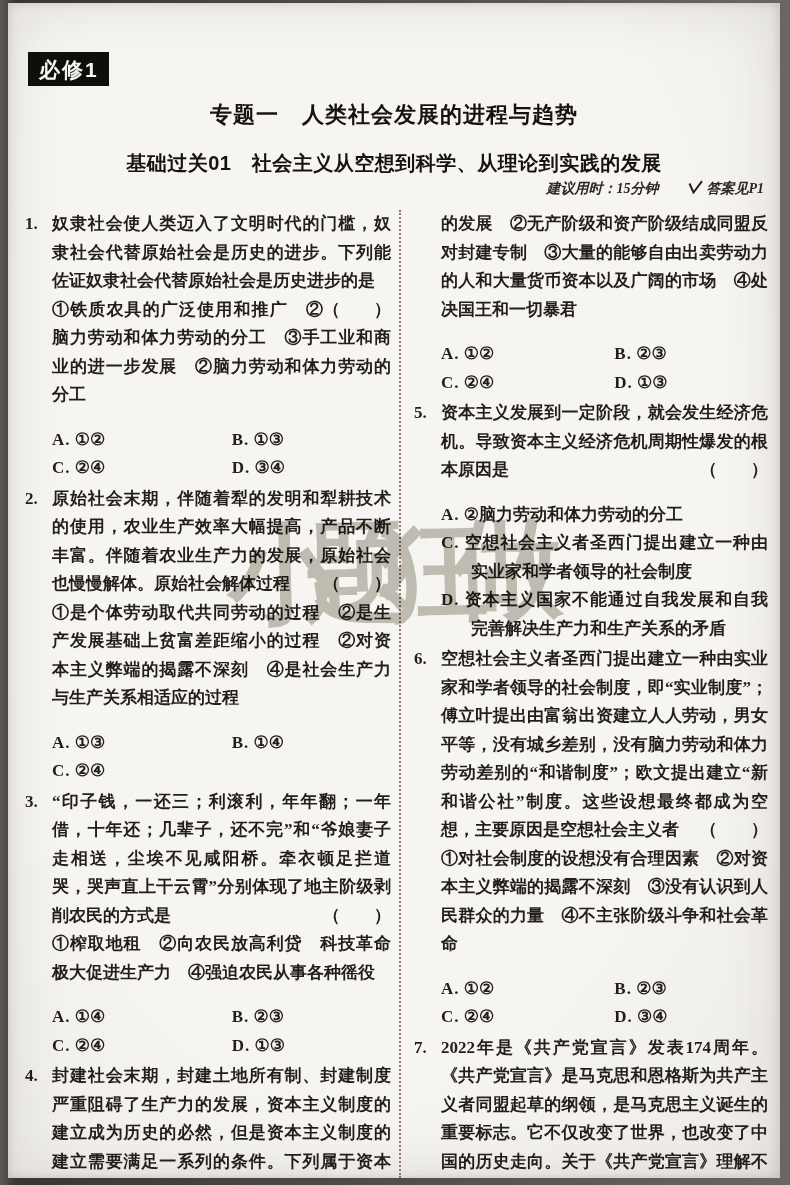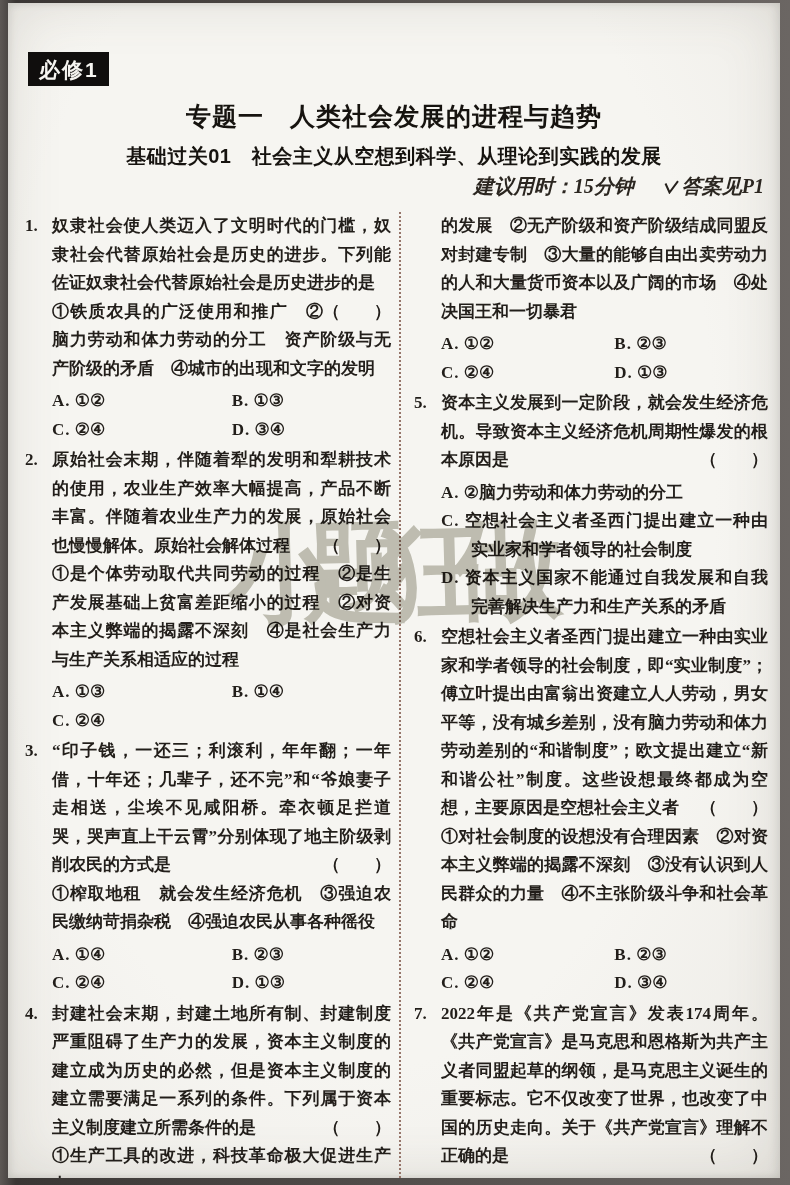--- a/index.html
+++ b/index.html
@@ -18,41 +18,41 @@
     background:radial-gradient(ellipse at 45% 40%, #f6f5f1 60%, #eceae5 100%);
     box-shadow:inset 0 0 55px rgba(95,85,70,.14), inset -4px 0 10px rgba(0,0,0,.08), inset 3px 0 8px rgba(0,0,0,.07);
     display:flex;flex-direction:column;overflow:hidden;
     color:var(--text,#211d1a);
   }
   
   .badge{margin:49px 0 0 20px;display:flex;width:max-content;line-height:1;
     font-family:"Liberation Sans","DejaVu Sans",sans-serif;font-weight:bold;font-size:21px;}
   .badge-primary{background:#100e0d;color:#f6f5f1;padding:7px 10px 6px 11px;letter-spacing:2px;}
   .badge-secondary{border:2px solid #14110f;color:#14110f;padding:5px 11px 4px 12px;letter-spacing:3px;}
-  .topic-title{margin-top:14px;text-align:center;font-size:25px;font-weight:bold;color:#16130f;
+  .topic-title{margin-top:14px;text-align:center;font-size:22px;font-weight:bold;color:#16130f;
     font-family:"Liberation Sans","DejaVu Sans",sans-serif;letter-spacing:1px;}
-  .section-title{margin-top:10px;text-align:center;font-size:20px;font-weight:bold;color:#16130f;
+  .section-title{margin-top:20px;text-align:center;font-size:20px;font-weight:bold;color:#16130f;
     font-family:"Liberation Sans","DejaVu Sans",sans-serif;letter-spacing:.5px;}
-  .meta{margin:3px 16px 0 0;display:flex;justify-content:flex-end;align-items:center;
-    font-size:20px;font-weight:bold;font-style:italic;color:#2b2620;}
+  .meta{margin:3px 16px 0 0;display:flex;justify-content:flex-end;align-items:flex-start;
+    font-size:14px;font-weight:bold;font-style:italic;color:#2b2620;}
   .meta .gap{width:30px;}
   .check{display:inline-flex;align-items:center;margin-right:3px;}
   
   .columns{flex:1;display:flex;margin:10px 12px 0 16px;position:relative;padding-top:2px;min-height:0;}
   .divider{position:absolute;left:375px;top:2px;bottom:0;width:0;
     border-left:2px dotted var(--divider,#96756a);}
   .col{box-sizing:border-box;}
   .col-left{width:376px;padding-right:9px;}
   .col-right{flex:1;padding-left:13px;}
   
   .q{position:relative;padding-left:28px;text-align:justify;font-size:17px;line-height:28.5px;
     font-weight:bold;color:#221e1a;margin-bottom:2px;}
   .q-num{position:absolute;left:1px;top:0;}
   .bracket{float:right;}
-  .options{margin-top:4px;}
+  .options{margin-top:16px;}
   .options.two{display:grid;grid-template-columns:53% 47%;}
   .options.one .opt{padding-left:30px;text-indent:-30px;}
   .opt-label{letter-spacing:1px;}
   
   .watermark{position:absolute;left:220px;top:497px;z-index:3;pointer-events:none;
     font-size:108px;font-weight:bold;font-family:"DejaVu Serif","Liberation Serif",serif;
     color:var(--watermark,#8b8a76);opacity:.5;letter-spacing:-.3em;white-space:nowrap;
     transform:rotate(-1.5deg);mix-blend-mode:multiply;}
 </style>
 </head>
@@ -78,42 +78,42 @@
       </span>
       <span>答案见P1</span>
     </div>
 
     <div class="columns">
       <div class="divider"></div>
       <div class="col col-left">
           <div class="q">
             <span class="q-num">1.</span>
             <div class="stem"><span>奴隶社会使人类迈入了文明时代的门槛，奴隶社会代替原始社会是历史的进步。下列能佐证奴隶社会代替原始社会是历史进步的是</span><span class="bracket">（　　）</span></div>
-            <div class="sub">①铁质农具的广泛使用和推广　②脑力劳动和体力劳动的分工　资产阶级与无产阶级的矛盾　④城市的出现和文字的发明</div>
+            <div class="sub">①铁质农具的广泛使用和推广　②脑力劳动和体力劳动的分工　③手工业和商业的进一步发展　②脑力劳动和体力劳动的分工</div>
             <div class="options two">
               <div class="opt"><span class="opt-label">A.</span>&nbsp;<span class="opt-text">①②</span></div>
               <div class="opt"><span class="opt-label">B.</span>&nbsp;<span class="opt-text">①③</span></div>
               <div class="opt"><span class="opt-label">C.</span>&nbsp;<span class="opt-text">②④</span></div>
               <div class="opt"><span class="opt-label">D.</span>&nbsp;<span class="opt-text">③④</span></div>
             </div>
           </div>
           <div class="q">
             <span class="q-num">2.</span>
             <div class="stem"><span>原始社会末期，伴随着犁的发明和犁耕技术的使用，农业生产效率大幅提高，产品不断丰富。伴随着农业生产力的发展，原始社会也慢慢解体。原始社会解体过程</span><span class="bracket">（　　）</span></div>
             <div class="sub">①是个体劳动取代共同劳动的过程　②是生产发展基础上贫富差距缩小的过程　②对资本主义弊端的揭露不深刻　④是社会生产力与生产关系相适应的过程</div>
             <div class="options two">
               <div class="opt"><span class="opt-label">A.</span>&nbsp;<span class="opt-text">①③</span></div>
               <div class="opt"><span class="opt-label">B.</span>&nbsp;<span class="opt-text">①④</span></div>
               <div class="opt"><span class="opt-label">C.</span>&nbsp;<span class="opt-text">②④</span></div>
             </div>
           </div>
           <div class="q">
             <span class="q-num">3.</span>
             <div class="stem"><span>“印子钱，一还三；利滚利，年年翻；一年借，十年还；几辈子，还不完”和“爷娘妻子走相送，尘埃不见咸阳桥。牵衣顿足拦道哭，哭声直上干云霄”分别体现了地主阶级剥削农民的方式是</span><span class="bracket">（　　）</span></div>
-            <div class="sub">①榨取地租　就会发生经济危机　③强迫农民缴纳苛捐杂税　④强迫农民从事各种徭役</div>
+            <div class="sub">①榨取地租　②向农民放高利贷　科技革命极大促进生产力　④强迫农民从事各种徭役</div>
             <div class="options two">
               <div class="opt"><span class="opt-label">A.</span>&nbsp;<span class="opt-text">①④</span></div>
               <div class="opt"><span class="opt-label">B.</span>&nbsp;<span class="opt-text">②③</span></div>
               <div class="opt"><span class="opt-label">C.</span>&nbsp;<span class="opt-text">②④</span></div>
               <div class="opt"><span class="opt-label">D.</span>&nbsp;<span class="opt-text">①③</span></div>
             </div>
           </div>
           <div class="q">
             <span class="q-num">4.</span>
             <div class="stem"><span>封建社会末期，封建土地所有制、封建制度严重阻碍了生产力的发展，资本主义制度的建立成为历史的必然，但是资本主义制度的建立需要满足一系列的条件。下列属于资本主义制度建立所需条件的是</span><span class="bracket">（　　）</span></div>

